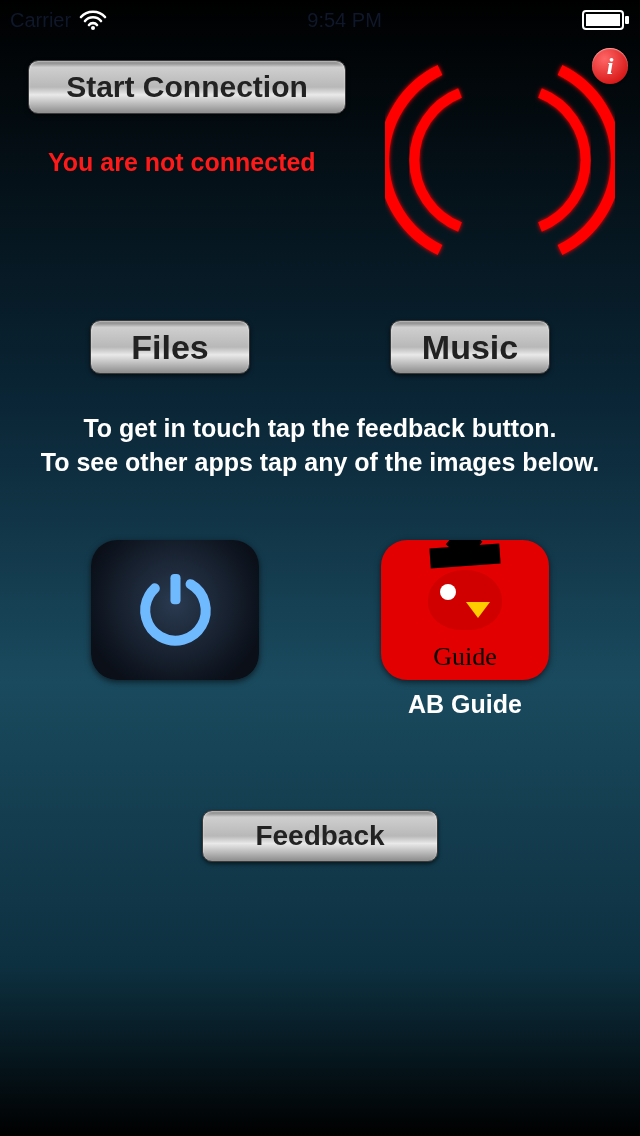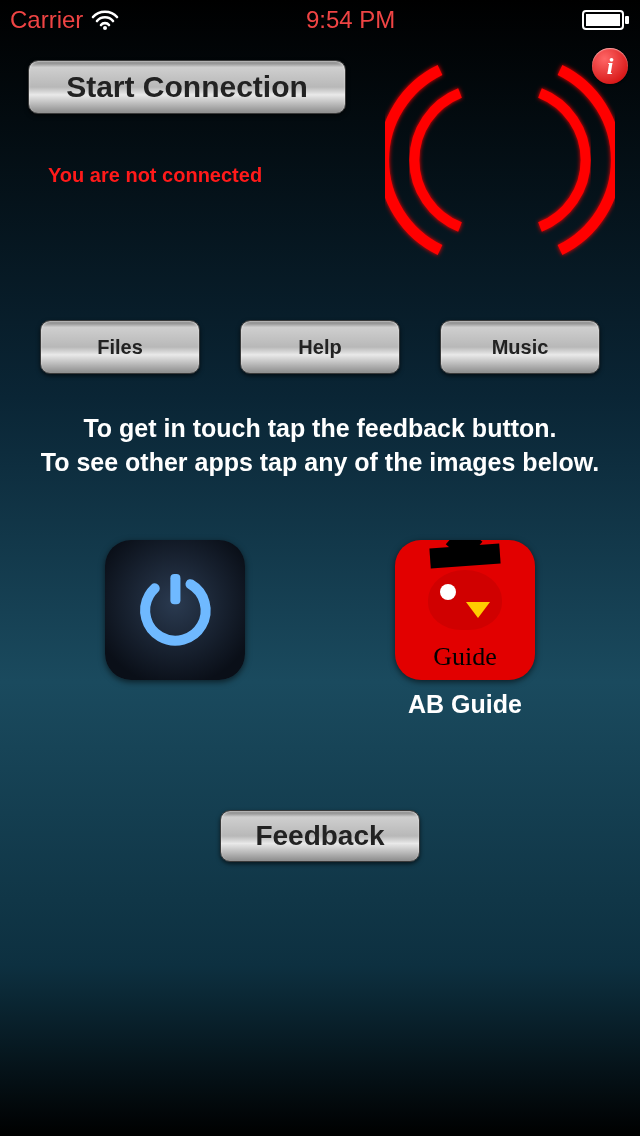--- a/index.html
+++ b/index.html
@@ -12,22 +12,22 @@
   }
 
   
   .status-bar {
     height: 40px;
     display: flex;
     align-items: center;
     justify-content: space-between;
     padding: 0 10px;
     font-family: -apple-system, Helvetica, Arial, sans-serif;
-    font-size: 24px;
-    color: #ef4444;
+    font-size: 20px;
+    color: #0f172a;
   }
   .status-left { display:flex; align-items:center; gap:8px; }
   .status-right { display:flex; align-items:center; }
   .wifi-icon { display:inline-flex; }
   .battery-icon { display:inline-flex; }
 
   
   .silver-btn {
     background: linear-gradient(to bottom, #6d6d6d 0%, #cfcfcf 12%, #b8b8b8 50%, #e9e9e9 65%, #8c8c8c 100%);
     border: 1px solid #3a3a3a;
@@ -43,23 +43,23 @@
   .start-btn {
     position: absolute;
     top: 60px; left: 20px;
     width: 318px; height: 54px;
     font-size: 30px;
     margin-left: 8px;
   }
 
   .status-text {
     position: absolute;
-    top: 164px; left: 48px;
+    top: 148px; left: 48px;
     color: #ff1a1a;
-    font-size: 20px;
+    font-size: 25px;
     font-weight: bold;
   }
 
   
   .off-wrap {
     position: absolute;
     top: 50px; right: 20px;
     width: 240px; height: 220px;
   }
   .arc { position:absolute; width:230px; height:230px; left:50%; top:50%; transform:translate(-50%,-50%); }
@@ -79,40 +79,40 @@
     font-size:24px; font-weight:bold;
     display:flex; align-items:center; justify-content:center;
     box-shadow: 0 1px 2px rgba(0,0,0,0.7), inset 0 1px 1px rgba(255,255,255,0.5);
   }
 
   .mid-row {
     position:absolute; top:320px; left:0; right:0;
     display:flex; justify-content:space-around; padding:0 20px;
   }
   .mid-row .silver-btn {
-    width: 160px; height: 54px; font-size: 20px;
+    width: 160px; height: 54px; font-size: 34px;
   }
 
   .desc {
     position:absolute; top:412px; left:0; right:0;
     text-align:center; color:#fff; font-size:25px; line-height:1.35;
     font-weight:bold;
     padding: 0 10px;
   }
 
   .apps-row {
     position:absolute; top:540px; left:0; right:0;
     display:flex; justify-content:space-around; padding:0 30px;
   }
   .app {
     width: 170px;
     display:flex; flex-direction:column; align-items:center;
   }
   .app-icon {
-    width: 140px; height: 140px; border-radius: 26px;
+    width: 168px; height: 140px; border-radius: 26px;
     box-shadow: 0 2px 6px rgba(0,0,0,0.6);
     display:flex; align-items:center; justify-content:center;
     overflow:hidden;
     position:relative;
   }
   .app-label { margin-top:10px; font-size:25px; font-weight:bold; color:#fff; }
 
   
   .streetlight {
     background: radial-gradient(circle at 50% 45%, #2a3a50 0%, #0a0f18 80%);
@@ -156,21 +156,21 @@
     transform: rotate(-18deg);
     box-shadow: 0 0 6px rgba(0,0,0,0.6);
   }
   .irocking .guitar::after {
     content:""; position:absolute; left:28px; top:-56px; width:12px; height:62px;
     background:#3a2a18;
   }
 
   .feedback-btn {
     position:absolute; top:810px; left:50%; transform:translateX(-50%);
-    width: 200px; height: 52px; font-size: 28px;
+    width: 236px; height: 52px; font-size: 28px;
   }
 </style>
 </head>
 <body>
 
 <div class="status-bar">
   <div class="status-left">
     <span>Carrier</span>
     <span class="wifi-icon">
       <svg width="28" height="22" viewBox="0 0 28 22">
@@ -217,21 +217,20 @@
       <path d="M75 48 A72 72 0 0 0 75 182" stroke="#ff0000" stroke-width="10" fill="none" filter="url(#glow)"></path>
 
       <path d="M155 48 A72 72 0 0 1 155 182" stroke="#ff0000" stroke-width="10" fill="none" filter="url(#glow)"></path>
     </svg>
   </div>
 </div>
 <div class="info-badge">i</div>
 
 <div class="mid-row">
   <div class="silver-btn">Files</div>
-  <div class="silver-btn">Help</div>
   <div class="silver-btn">Music</div>
 </div>
 
 <div class="desc">
   <div>To get in touch tap the feedback button.</div>
   <div>To see other apps tap any of the images below.</div>
 </div>
 
 <div class="apps-row">
   <div class="app">

